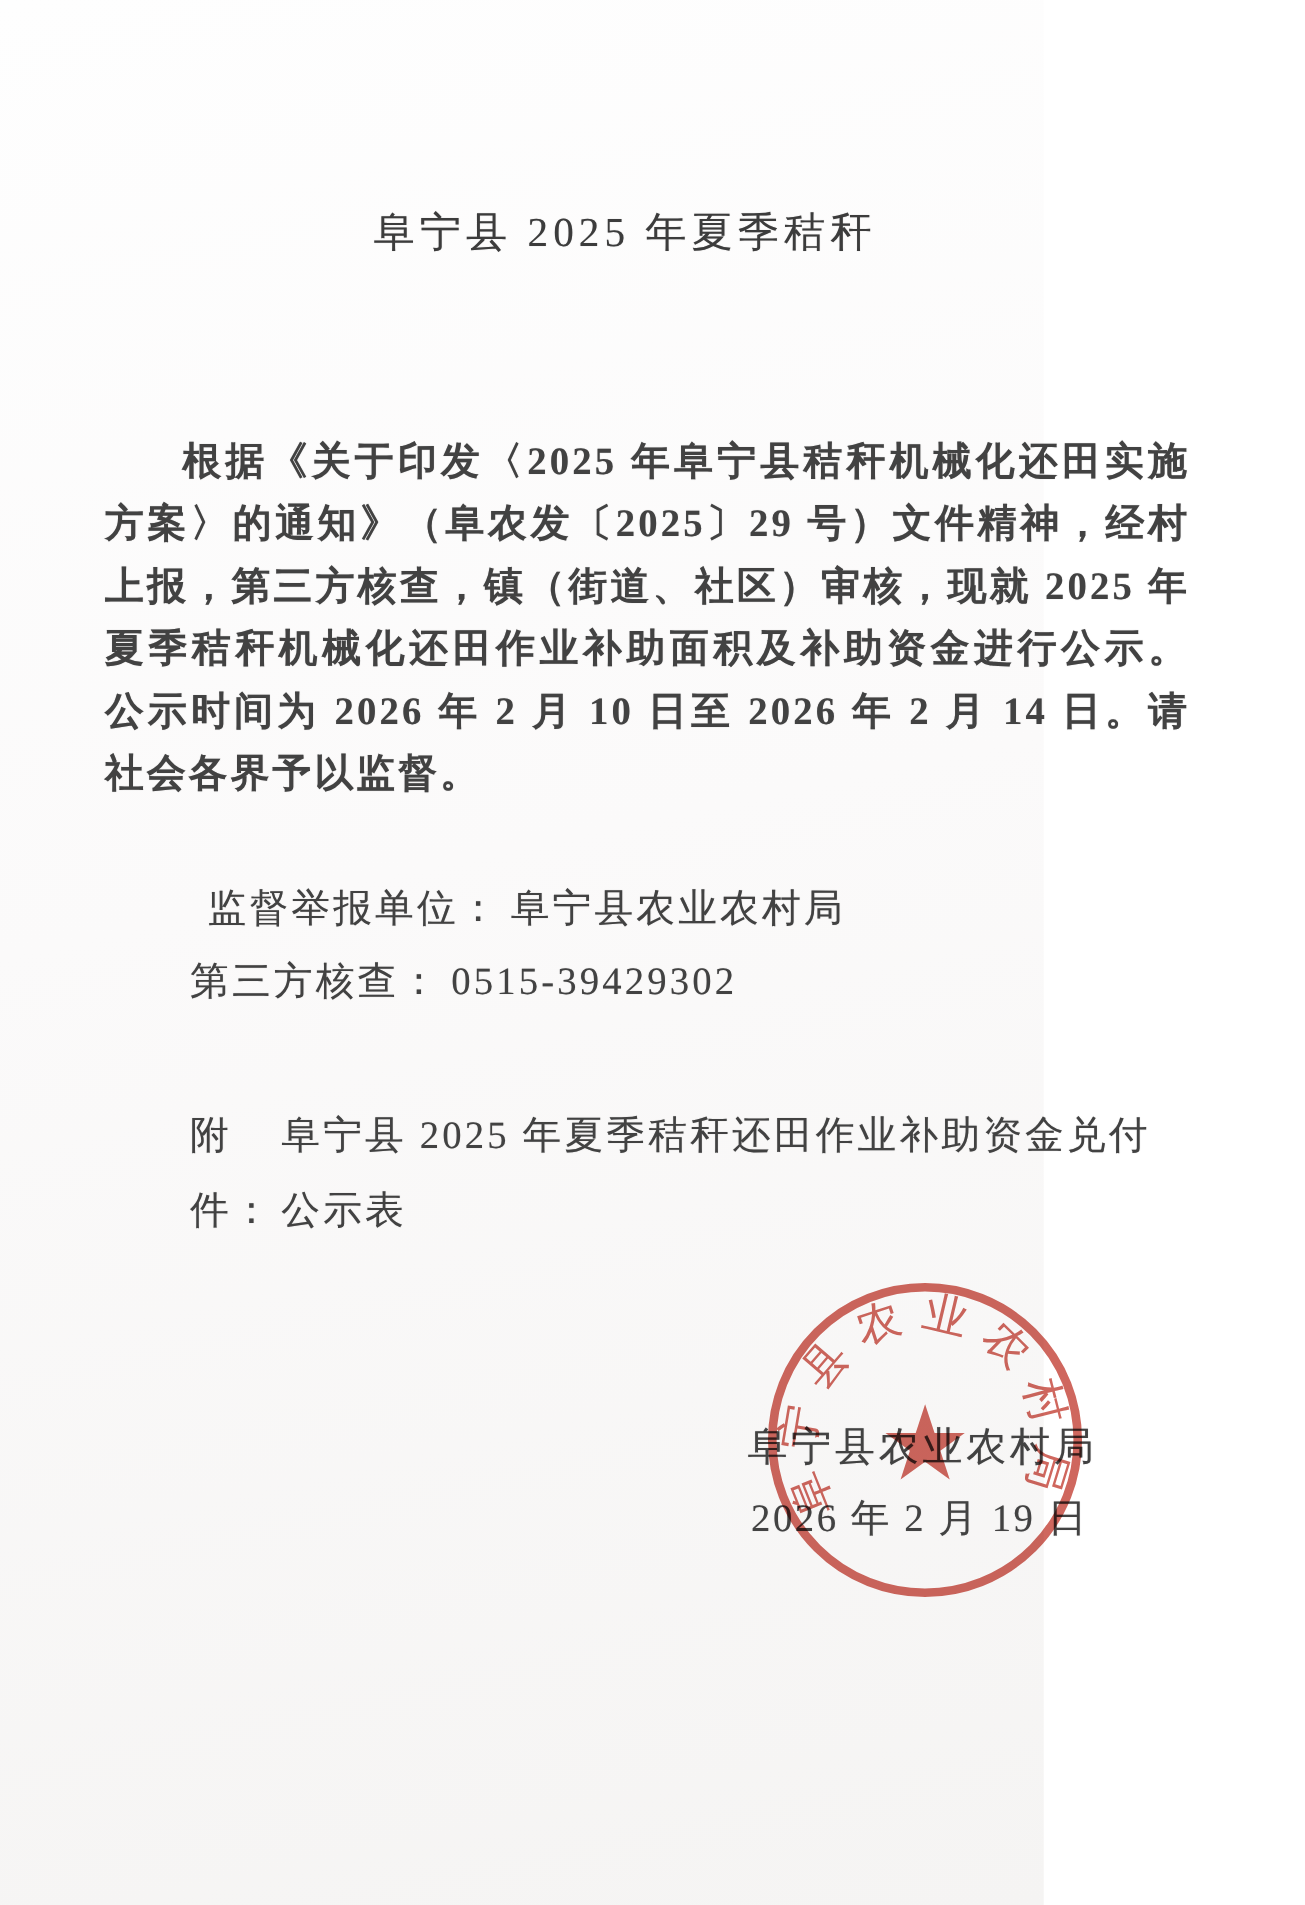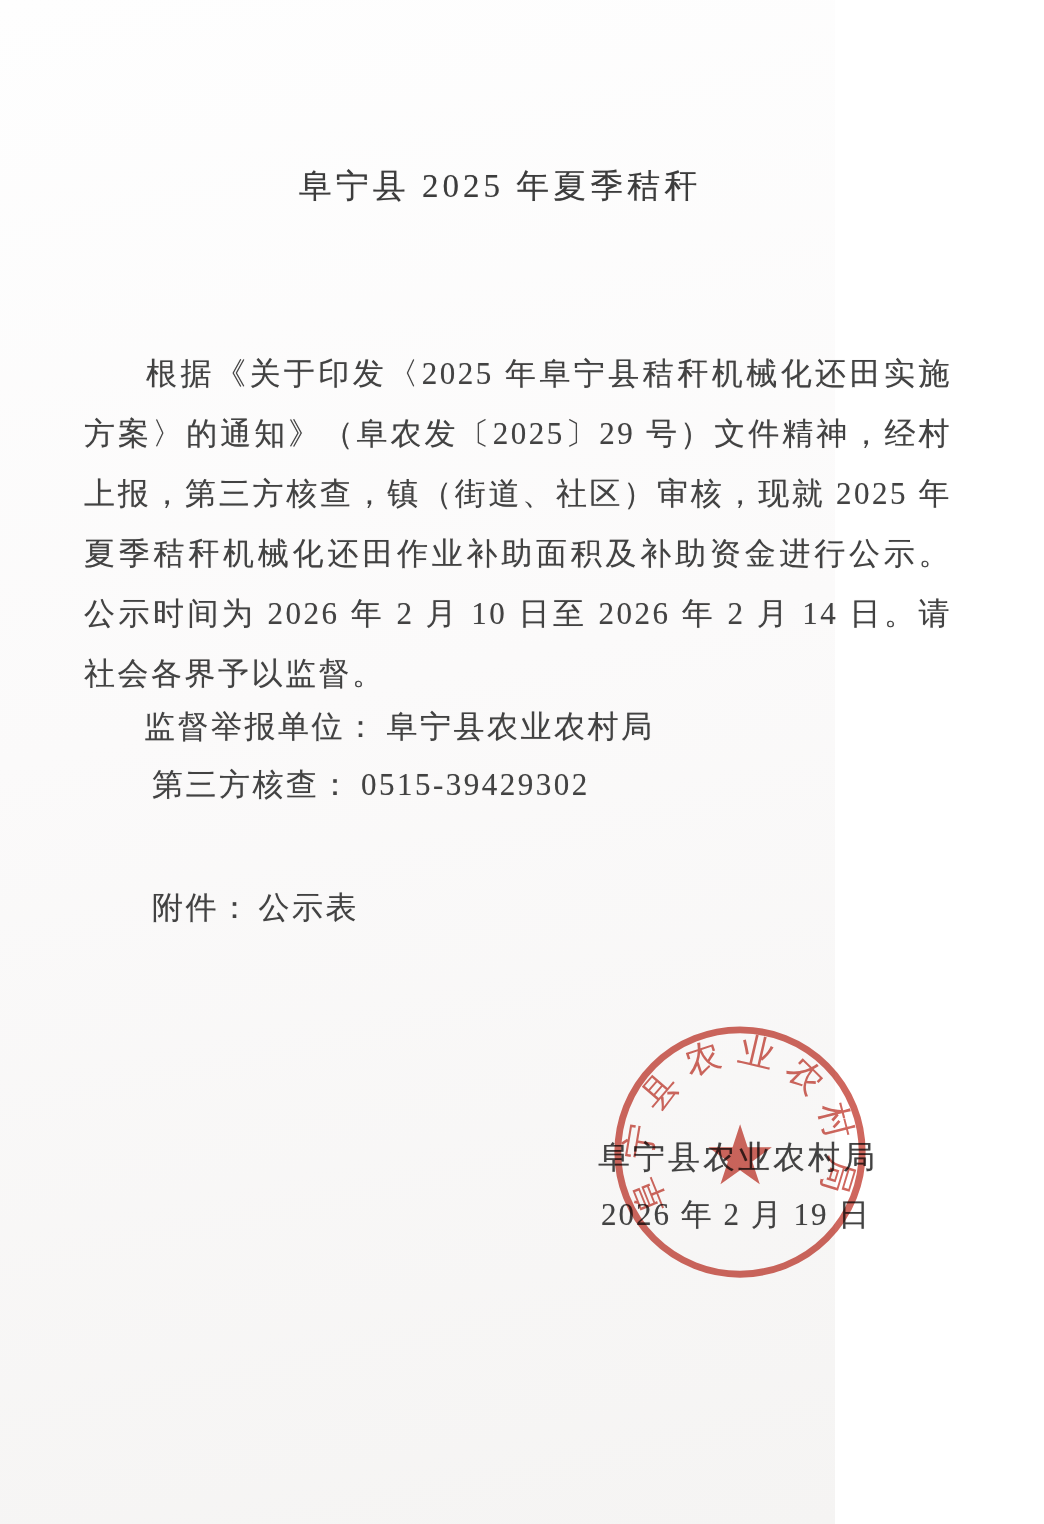--- a/index.html
+++ b/index.html
@@ -27,32 +27,33 @@
     color: #3c3c3c;
     transform: translateX(-50%);
     font-weight: 500;
   }
   .title1 { left: 500px; top: 164px; }
   .title2 { left: 505px; top: 230px; }
   .body-par {
     position: absolute;
     left: 84px; top: 344px; width: 868px;
     font-size: 31px;
-    line-height: 60px;
+    line-height: 50px;
     letter-spacing: 2.5px;
     text-align: justify;
     text-justify: inter-character;
     text-indent: 2em;
     color: #424242;
     text-shadow: 0 0 0.7px rgba(80,80,80,0.45);
     white-space: normal;
     margin: 0;
+    font-weight: bold;
   }
   .info-line { font-size: 31px; letter-spacing: 2.5px; }
-  .sup-unit  { left: 144px; top: 706px; }
+  .sup-unit  { left: 166px; top: 706px; }
   .sup-phone { left: 152px; top: 764px; }
   .info-line .value { margin-left: 8px; }
   .attachment {
     position: absolute;
     left: 152px; top: 878px;
     display: flex;
     font-size: 31px;
     letter-spacing: 2.5px;
     color: #424242;
     text-shadow: 0 0 0.7px rgba(80,80,80,0.45);
@@ -86,20 +87,21 @@
     <span class="label">监督举报单位：</span><span class="value">阜宁县农业农村局</span>
   </div>
 
   <div class="txt info-line sup-phone">
     <span class="label">第三方核查：</span><span class="value">0515-39429302</span>
   </div>
 
   <div class="attachment">
     <span class="att-label">附件：</span>
     <span class="att-lines">
+      <div>阜宁县 2025 年夏季秸秆还田作业补助资金兑付</div>
       <div>公示表</div>
     </span>
   </div>
 
   <div class="txt sig-org">阜宁县农业农村局</div>
 
   <div class="txt sig-date">2026 年 2 月 19 日</div>
 
   <svg class="seal" viewBox="0 0 272 272" aria-hidden="true">
     <circle cx="136" cy="136" r="124" fill="none" stroke-width="7" stroke="#c5453a"></circle>

